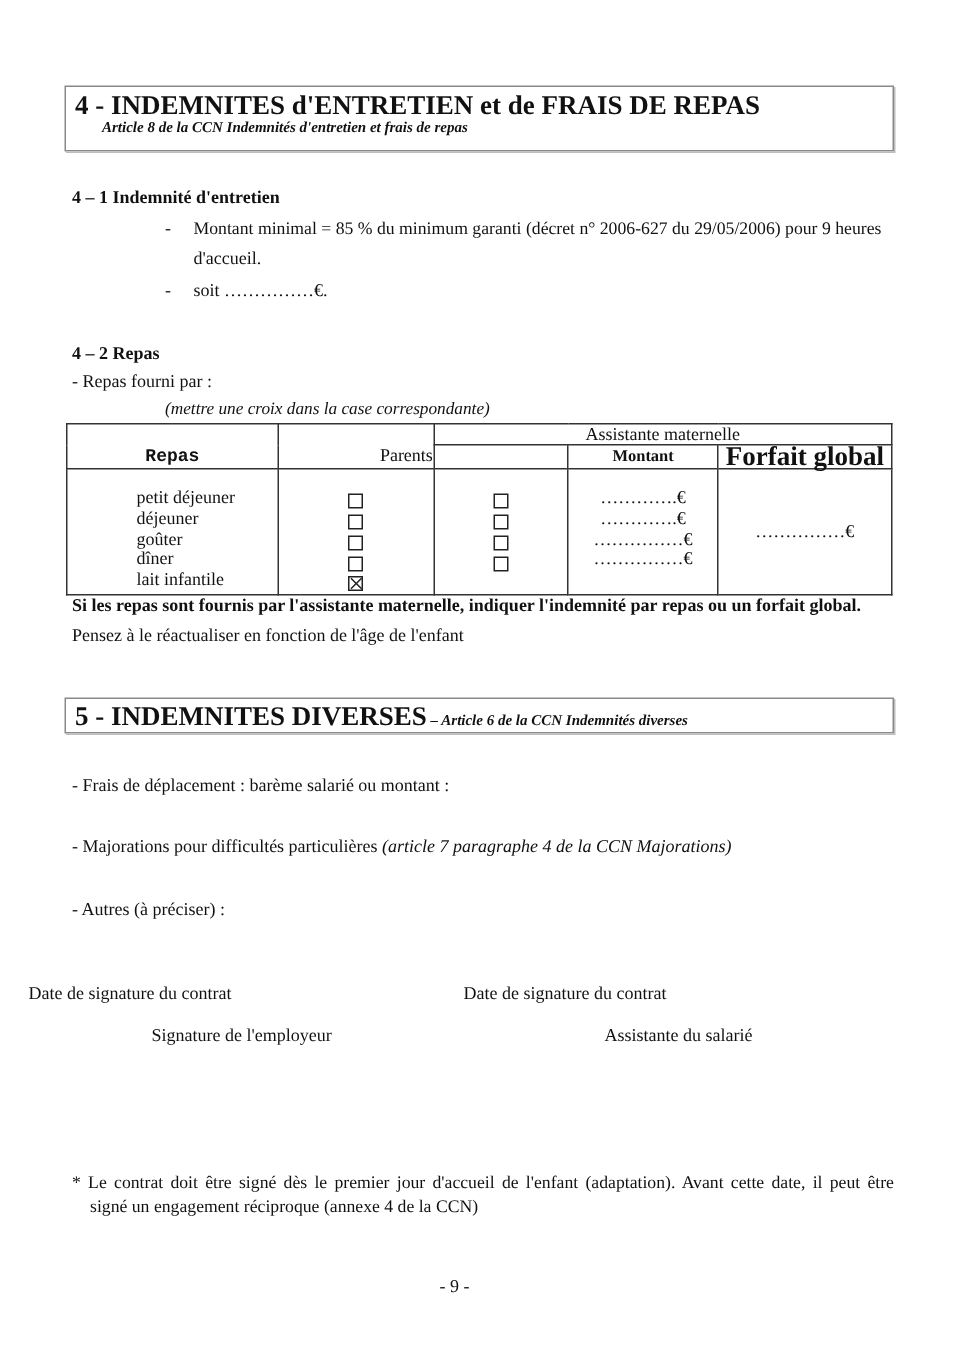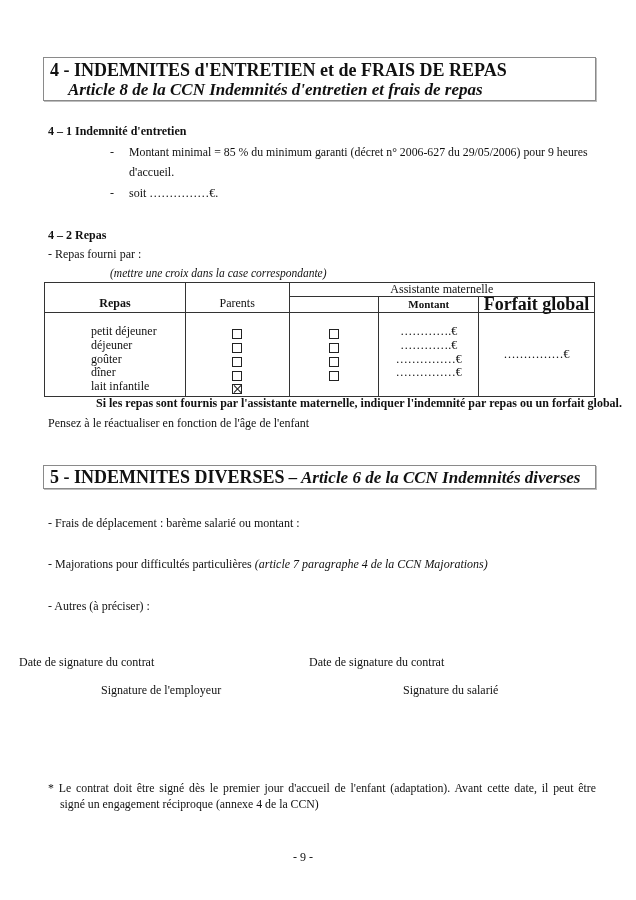--- a/index.html
+++ b/index.html
@@ -10,33 +10,33 @@
     }
     .abs { position: absolute; white-space: nowrap; }
     .section-box {
       position: absolute; left: 43px; width: 553px;
       border: 1px solid #8a8a8a; box-sizing: border-box;
       box-shadow: 1px 1px 0 #bdbdbd;
     }
     .box4 { top: 57px; height: 44px; }
     .box5 { top: 465px; height: 24px; }
     .sec-title { font-weight: bold; font-size: 18px; }
-    .sec-sub { font-weight: bold; font-style: italic; font-size: 17px; }
+    .sec-sub { font-weight: bold; font-style: italic; font-size: 10px; }
     .sub-heading { font-weight: bold; font-size: 12px; }
     .italic { font-style: italic; }
     .bold { font-weight: bold; }
     table.repas {
       position: absolute; left: 44px; top: 282px; width: 551px;
       border-collapse: collapse; font-size: 12px;
     }
     table.repas td {
       border: 1px solid #333; padding: 0; vertical-align: top;
     }
-    .hdr-repas { font-weight: bold; text-align: center; vertical-align: bottom !important; padding-bottom: 1px !important; }
-    .hdr-parents { text-align: center; vertical-align: bottom !important; padding-bottom: 1px !important; }
+    .hdr-repas { font-weight: bold; text-align: center; vertical-align: bottom !important; padding-bottom: 1px !important; font-family: Liberation Mono, monospace; }
+    .hdr-parents { text-align: right; vertical-align: bottom !important; padding-bottom: 1px !important; }
     .hdr-am { text-align: center; height: 13px; line-height: 13px; }
     .hdr-montant { font-weight: bold; font-size: 11px; text-align: center; height: 15px; line-height: 15px; }
     .hdr-forfait { font-weight: bold; font-size: 18px; text-align: center; height: 15px; line-height: 15px; }
     .body-row td { height: 82px; }
     .meal-list { padding: 12px 0 0 46px; line-height: 13.8px; }
     .cb-list { padding-top: 14px; text-align: center; line-height: 13.8px; }
     .cb {
       display: inline-block; width: 8px; height: 8px; border: 1px solid #222;
       position: relative; vertical-align: middle;
     }
@@ -119,39 +119,39 @@
         <div>………….€</div>
         <div>……………€</div>
         <div>……………€</div>
       </div>
     </td>
     <td class="forfait-cell">……………€</td>
   </tr>
 </tbody>
   </table>
 
-<div class="abs bold" style="left:48px; top:396px; font-size:12px;margin-left:48px;">Si les repas sont fournis par l'assistante maternelle, indiquer l'indemnité par repas ou un forfait global.</div>
+<div class="abs bold" style="left:48px; top:396px; font-size:12px;">Si les repas sont fournis par l'assistante maternelle, indiquer l'indemnité par repas ou un forfait global.</div>
 <div class="abs" style="left:48px; top:416px;">Pensez à le réactualiser en fonction de l'âge de l'enfant</div>
 
 <div class="section-box box5"></div>
 <div class="abs" style="left:50px; top:467px;">
   <span class="sec-title">5 - INDEMNITES DIVERSES</span><span class="sec-sub"> – Article 6 de la CCN Indemnités diverses</span>
 </div>
 
 <div class="abs" style="left:48px; top:516px;">
   <span>- Frais de déplacement : barème salarié ou montant :</span>
 </div>
 <div class="abs" style="left:48px; top:557px;">
   <span>- Majorations pour difficultés particulières </span><span class="italic">(article 7 paragraphe 4 de la CCN Majorations)</span>
 </div>
 <div class="abs" style="left:48px; top:599px;">
   <span>- Autres (à préciser) :</span>
 </div>
 
 <div class="abs" style="left:19px; top:655px;">Date de signature du contrat</div>
 <div class="abs" style="left:309px; top:655px;">Date de signature du contrat</div>
 <div class="abs" style="left:101px; top:683px;">Signature de l'employeur</div>
-<div class="abs" style="left:403px; top:683px;">Signature du salarié</div>
+<div class="abs" style="left:403px; top:683px;">Assistante du salarié</div>
 
 <div class="abs" style="left:48px; top:781px; width:548px; text-align:justify; text-align-last:justify; font-size:11.8px;">* Le contrat doit être signé dès le premier jour d'accueil de l'enfant (adaptation). Avant cette date, il peut être</div>
 <div class="abs" style="left:48px; top:797px; font-size:11.8px;margin-left:12px;">signé un engagement réciproque (annexe 4 de la CCN)</div>
 
 <div class="abs" style="left:293px; top:850px; font-size:12px;">- 9 -</div>
 
 </body></html>

